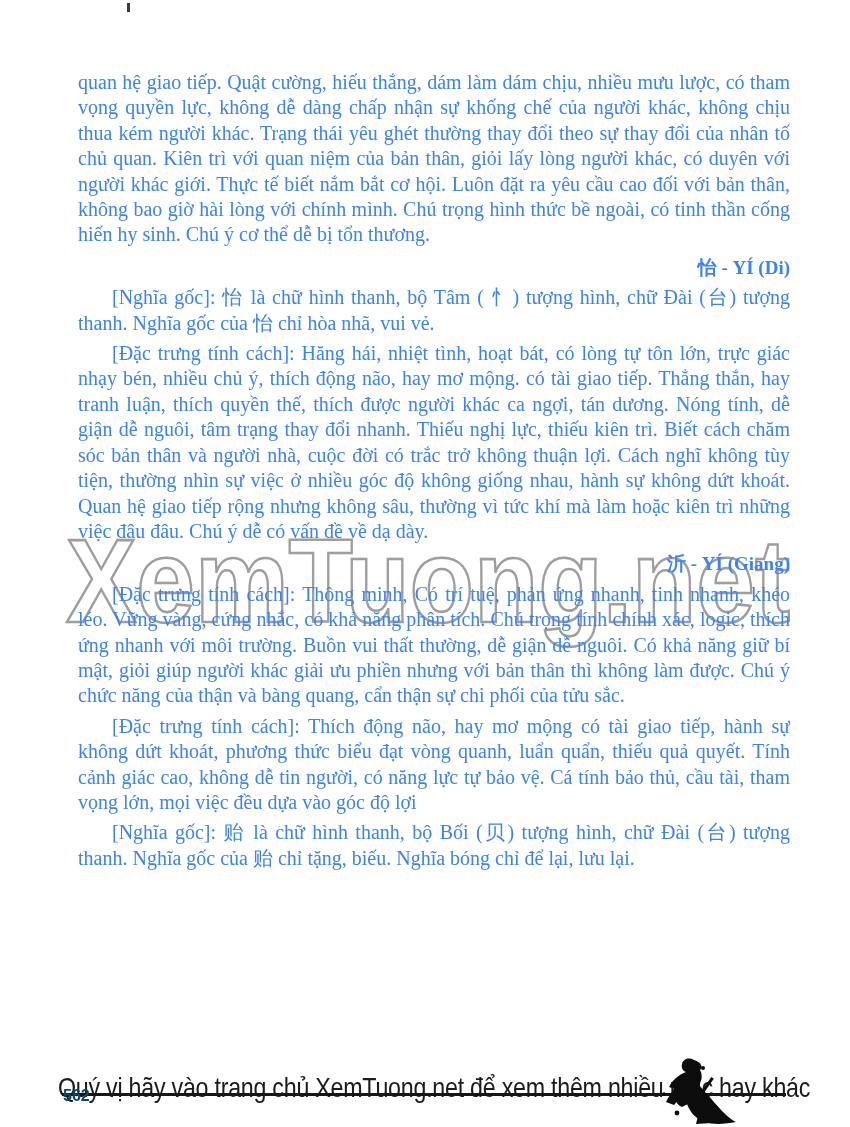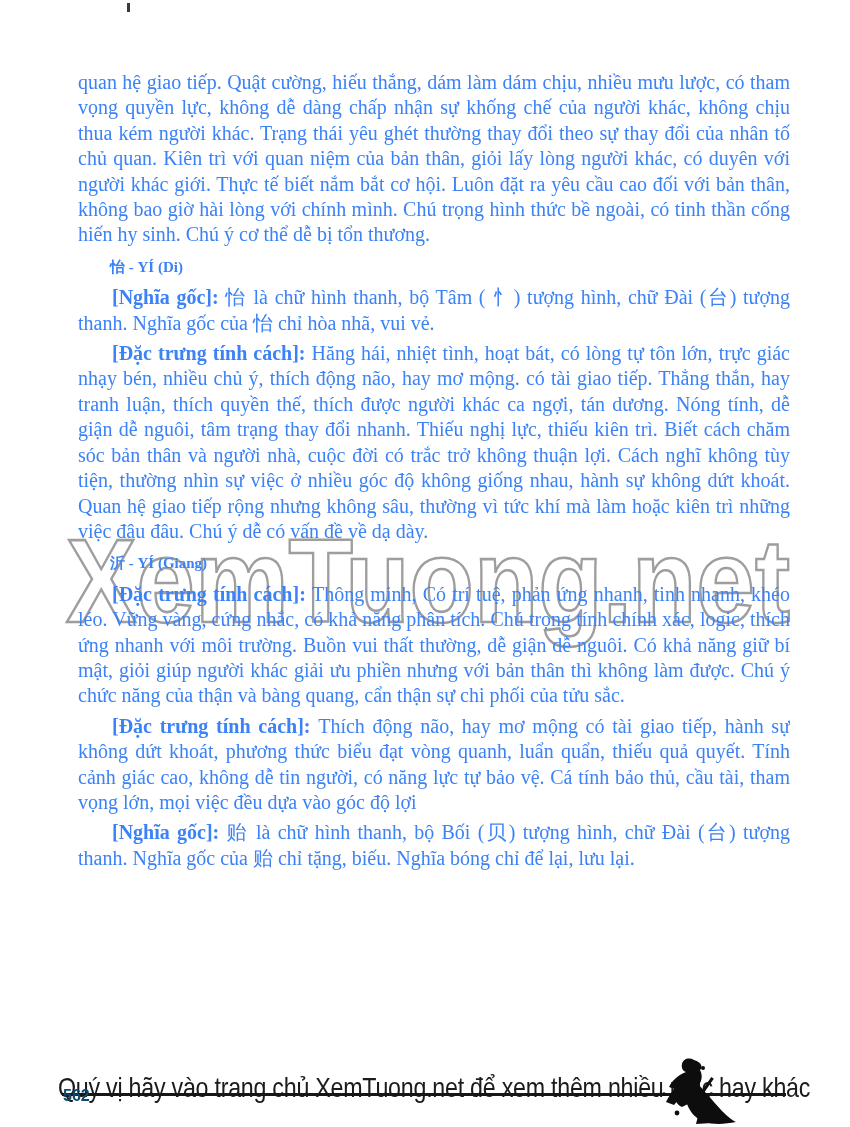--- a/index.html
+++ b/index.html
@@ -59,26 +59,26 @@
   .content p.para {
     margin: 0 0 5px 0;
     text-indent: 34px;
   }
   .content p.para.first {
     text-indent: 0;
   }
   .content h3.heading {
     margin: 7px 0 5px 0;
     padding-left: 32px;
-    font-size: 15px;
+    font-size: 19px;
     font-weight: bold;
-    text-align: left;
+    text-align: right;
   }
   .lead {
-    font-weight: bold;
+    font-weight: normal;
   }
   
   .footer {
     position: absolute;
     left: 0;
     top: 1056px;
     width: 850px;
     height: 71px;
     z-index: 2;
   }

